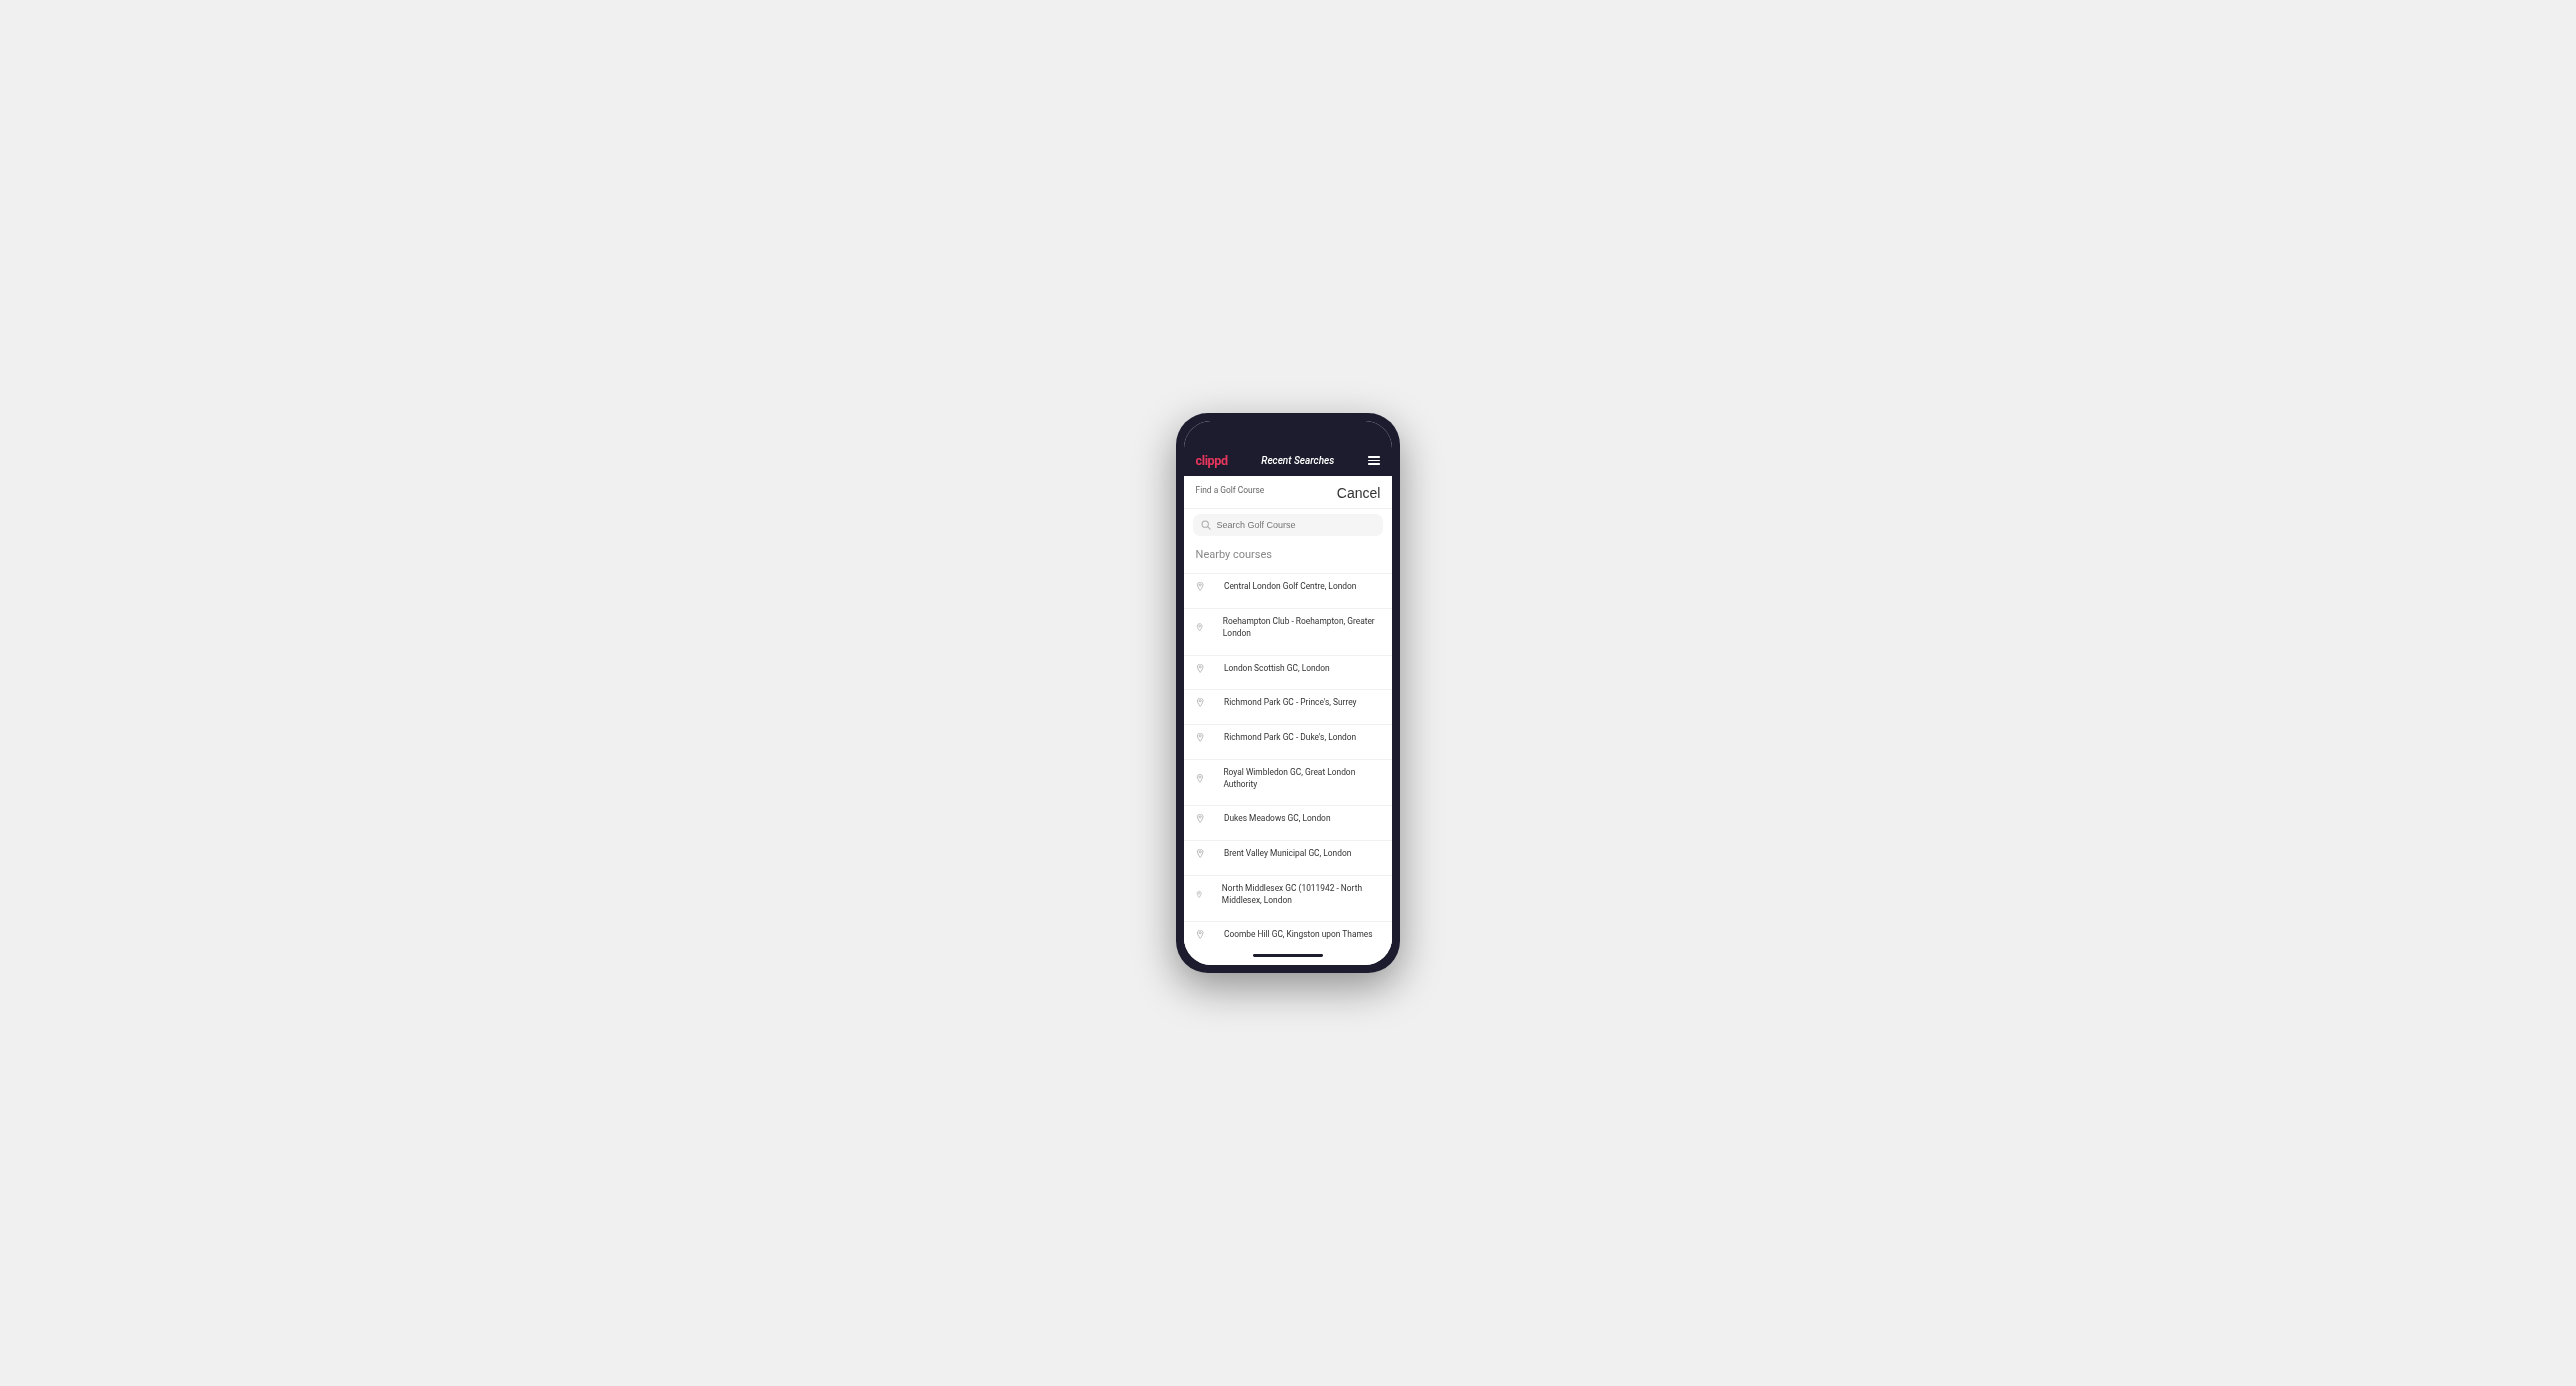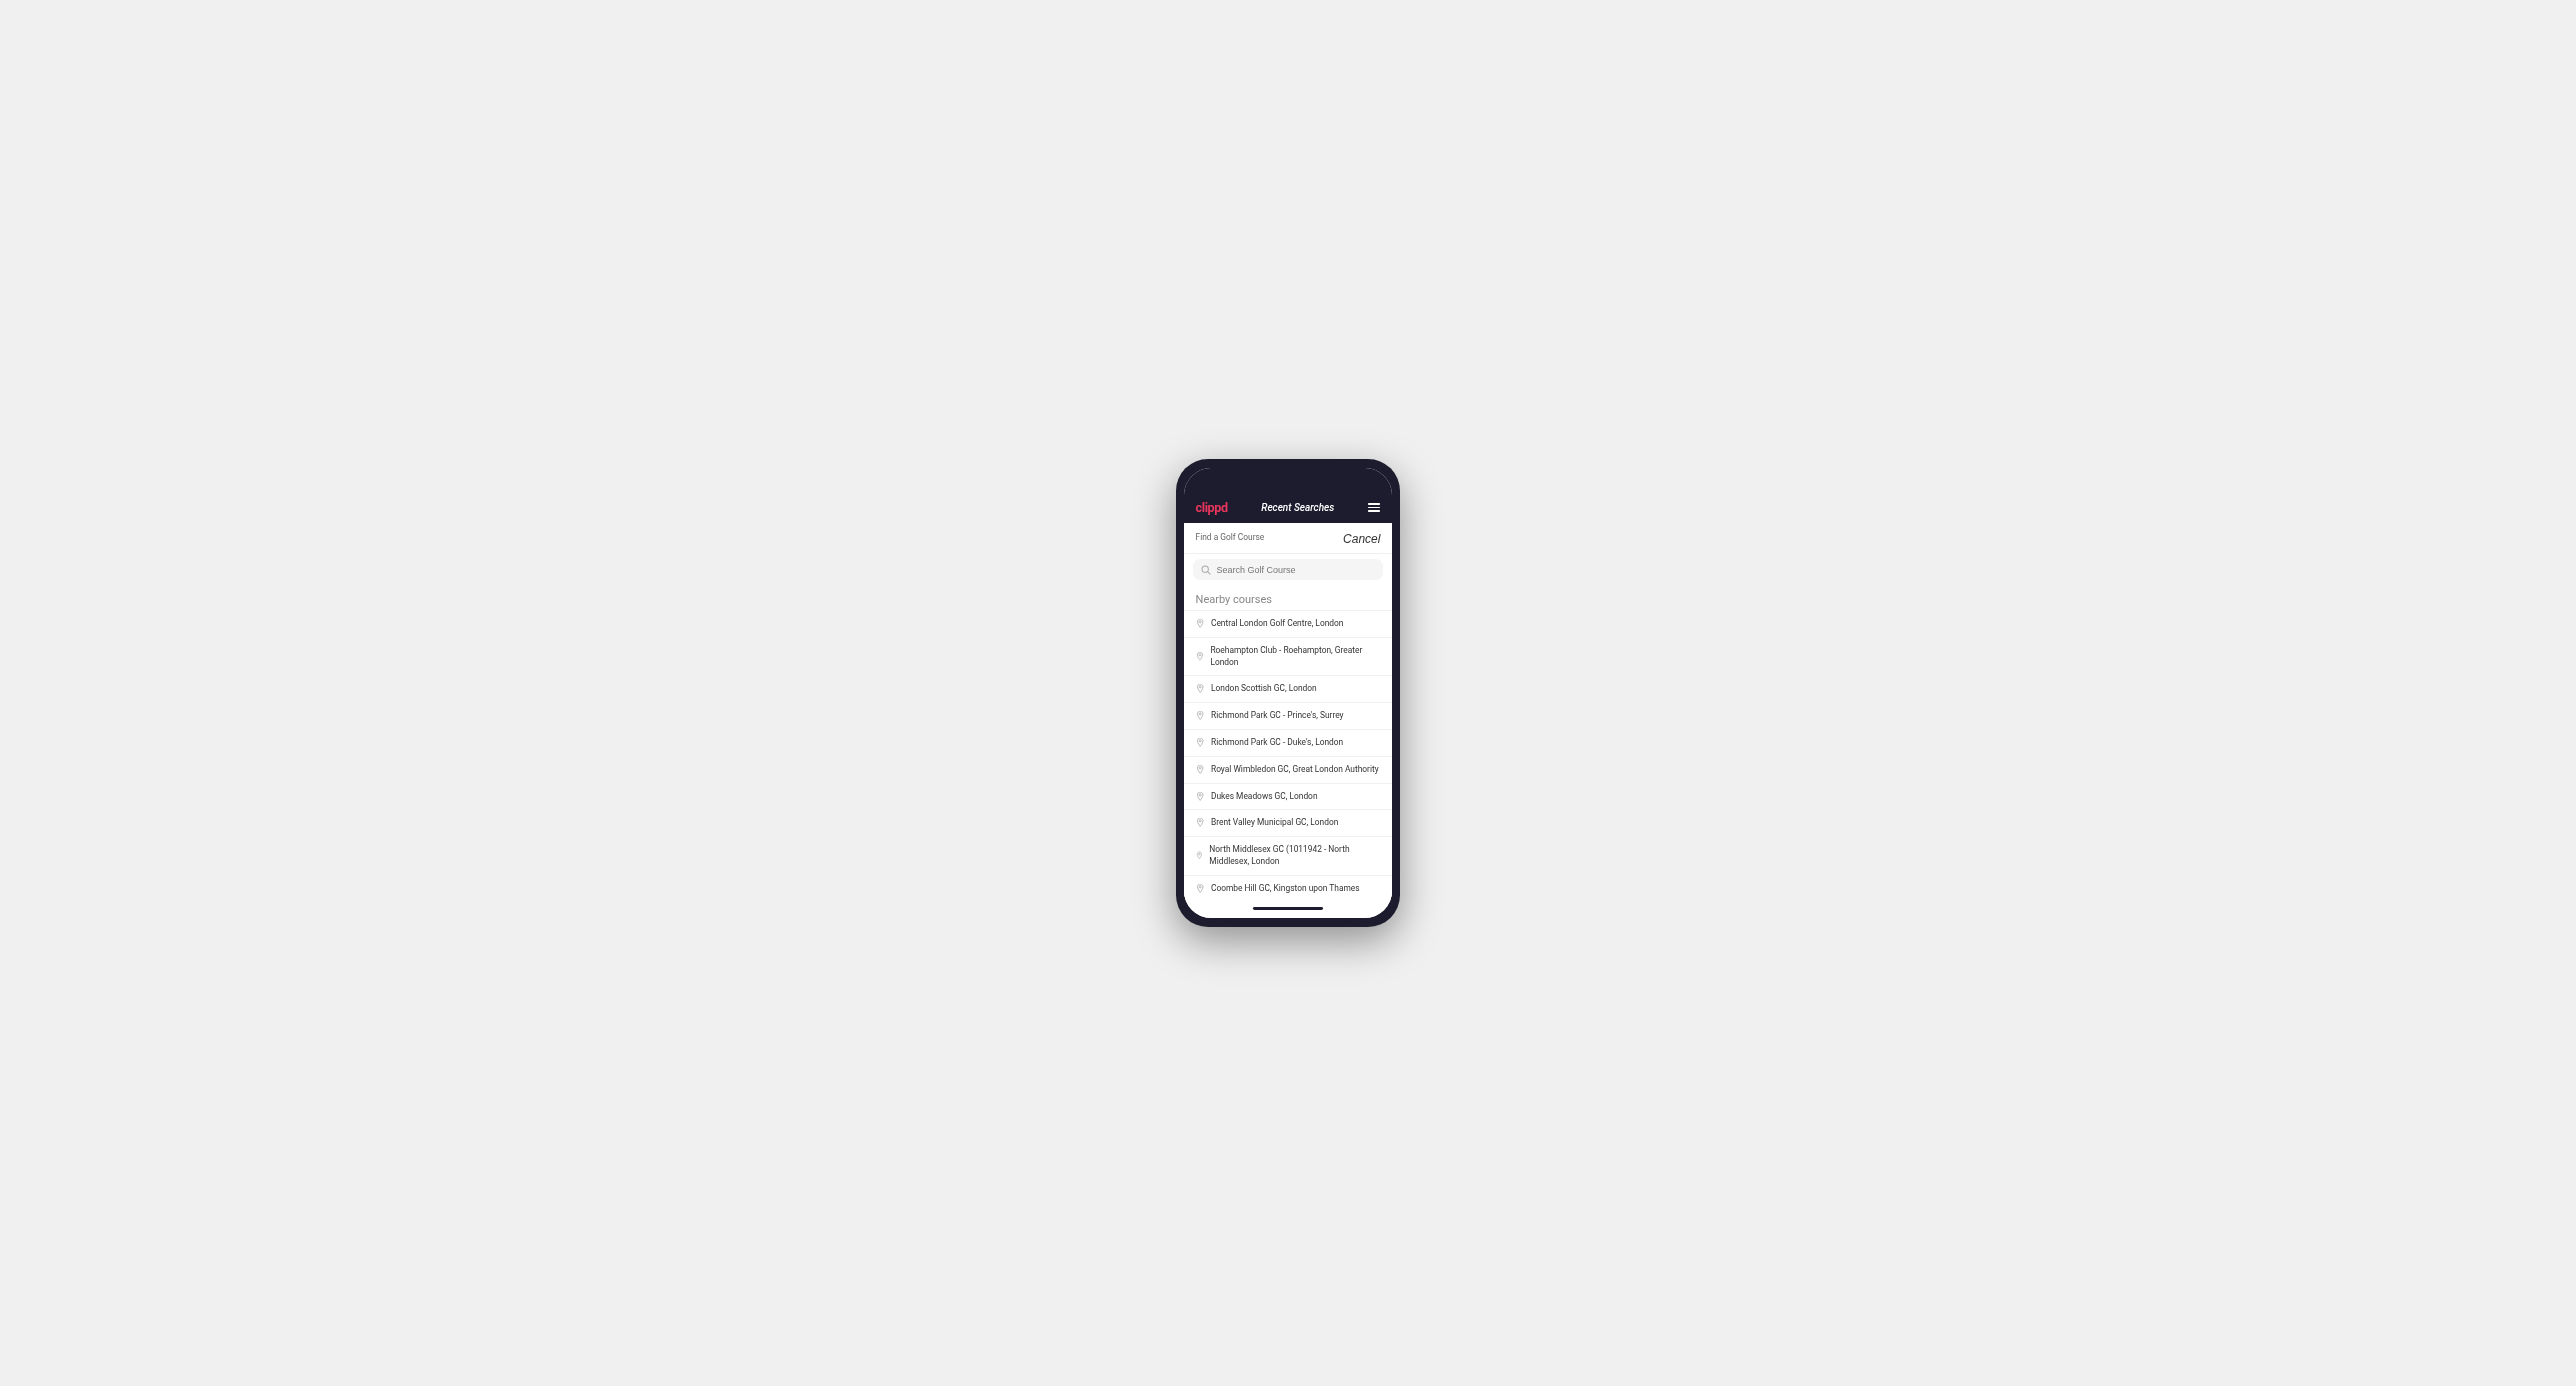--- a/index.html
+++ b/index.html
@@ -105,27 +105,26 @@
       background: #ffffff;
       border-bottom: 0.7px solid #f0f0f0;
     }
 
     .find-label {
       font-size: 8.4px;
       color: #666666;
     }
 
     .cancel-btn {
-      font-size: 12px;
+      font-size: 14px;
       color: #333333;
       font-weight: 500;
       cursor: pointer;
       background: none;
       border: none;
-      font-style: italic;
     }
 
     
     .search-container {
       padding: 5.6px 8.4px 7px 8.4px;
       background: #ffffff;
     }
 
     .search-input-wrapper {
       display: flex;
@@ -166,22 +165,23 @@
 
     .course-list {
       list-style: none;
     }
 
     .course-item {
       display: flex;
       align-items: center;
       padding: 7px 11.2px;
       border-top: 0.7px solid #f0f0f0;
-      gap: 7px;
+      gap: 20px;
       cursor: pointer;
+      margin-top: 8px;
     }
 
     .course-name {
       font-size: 8.4px;
       color: #333333;
       line-height: 1.4;
     }
 
     
     .home-indicator-area {

